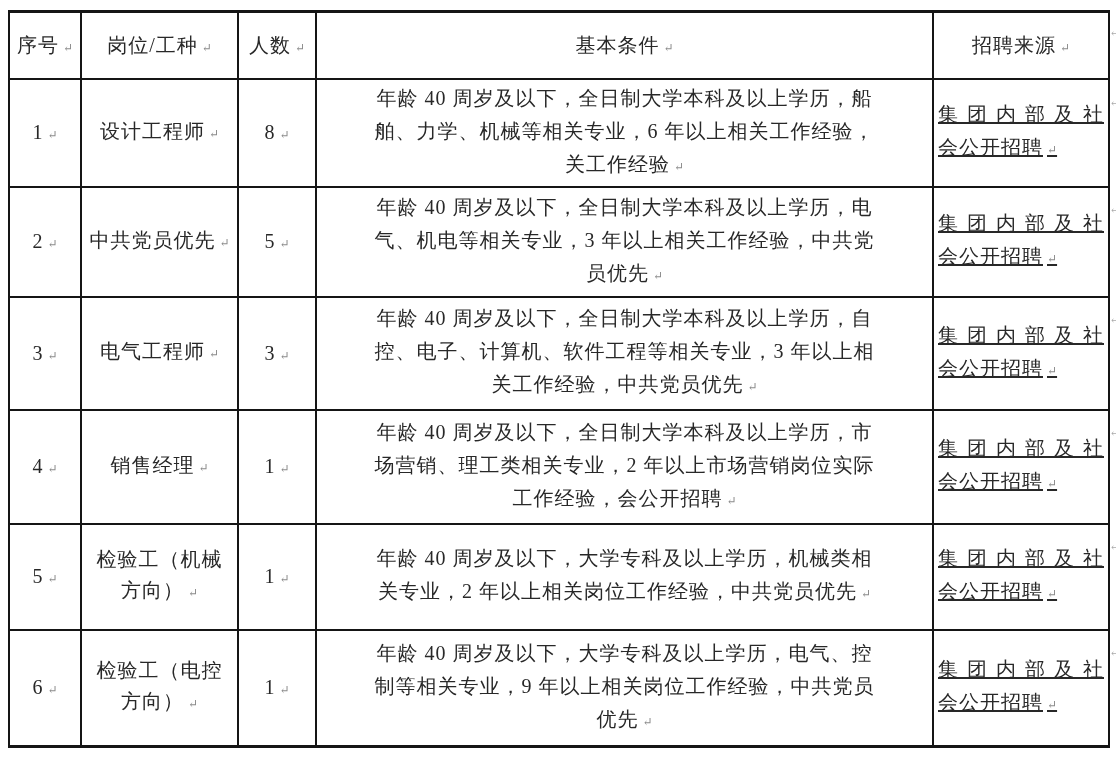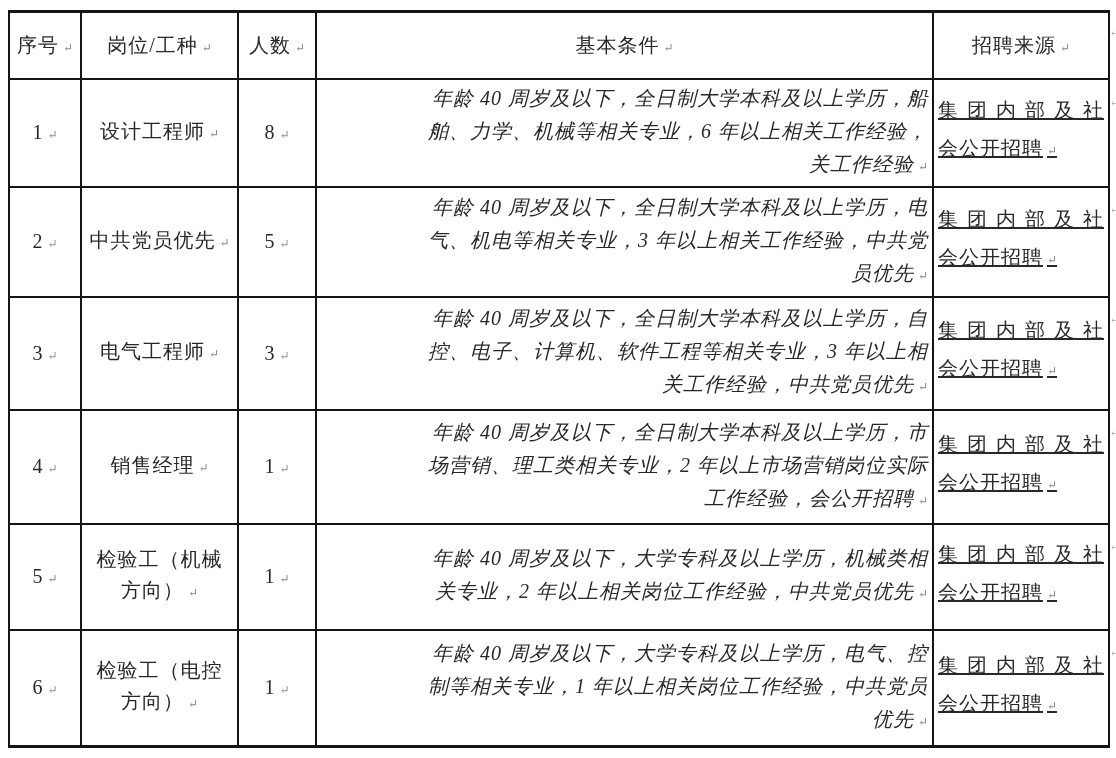--- a/index.html
+++ b/index.html
@@ -34,25 +34,25 @@
   tr.r2{height:110px;}
   tr.r3{height:113px;}
   tr.r4{height:114px;}
   tr.r5{height:106px;}
   tr.r6{height:117px;}
   .cc{text-align:center;}
   td.cond{
     text-align:left;
     padding:4px 24px 4px 26px;
   }
-  .cline{display:block;line-height:33px;text-align:right;white-space:nowrap;font-style:italic;}
+  .cline{display:block;line-height:33px;text-align:center;white-space:nowrap;}
   .line{display:block;line-height:31px;text-align:center;}
   td.src{padding:2px 10px;text-decoration:underline;}
   .src1{display:block;line-height:33px;text-align:justify;text-align-last:justify;}
-  .src2{display:block;line-height:42px;text-align:left;}
+  .src2{display:block;line-height:33px;text-align:left;}
   th .hwrap{display:inline-block;}
   .pmark{
     font-size:12px;
     color:#8c8c8c;
     letter-spacing:0;
     margin-left:4px;
     vertical-align:baseline;
   }
   .rowend{
     position:absolute;
@@ -171,21 +171,21 @@
 
     <tr class="r6 last">
       <td class="cc"><span>6</span><span class="pmark">↵</span></td>
       <td class="cc">
         <span class="line">检验工（电控</span>
         <span class="line"><span>方向）</span><span class="pmark">↵</span></span>
       </td>
       <td class="cc"><span>1</span><span class="pmark">↵</span></td>
       <td class="cond">
         <span class="cline">年龄 40 周岁及以下，大学专科及以上学历，电气、控</span>
-        <span class="cline">制等相关专业，1 年以上相关岗位工作经验，中共党员</span>
+        <span class="cline">制等相关专业，9 年以上相关岗位工作经验，中共党员</span>
         <span class="cline"><span>优先</span><span class="pmark">↵</span></span>
       </td>
       <td class="src">
         <span class="src1">集团内部及社</span>
         <span class="src2"><span>会公开招聘</span><span class="pmark">↵</span></span>
       </td>
     </tr>
   </tbody>
     </table>
 

